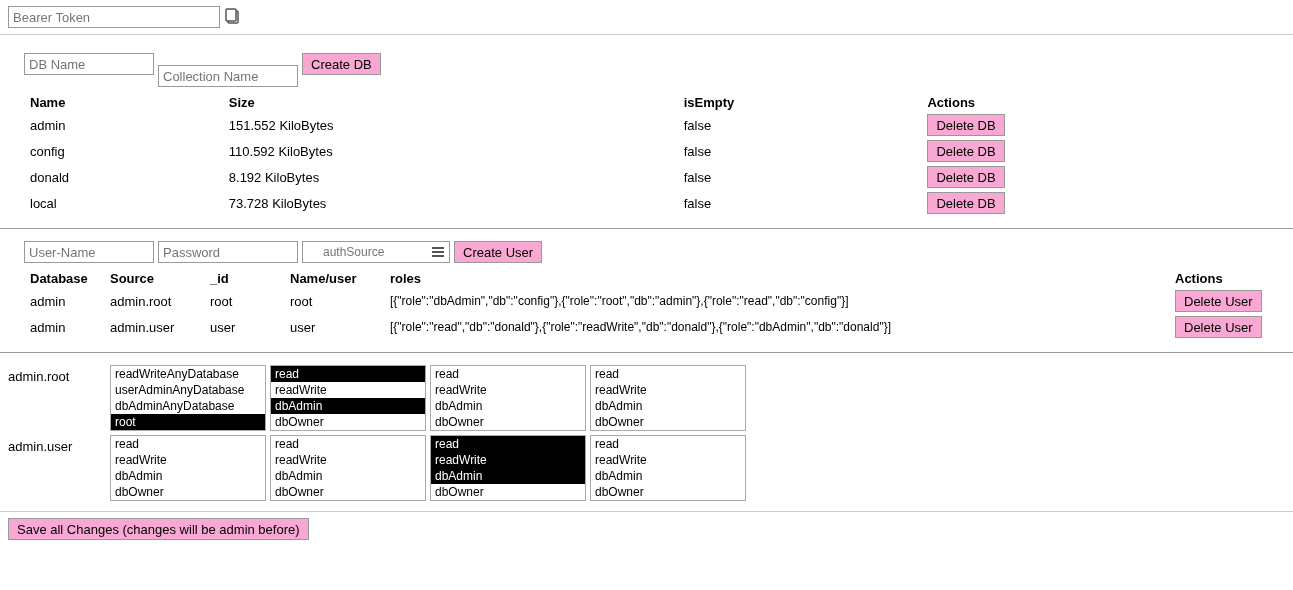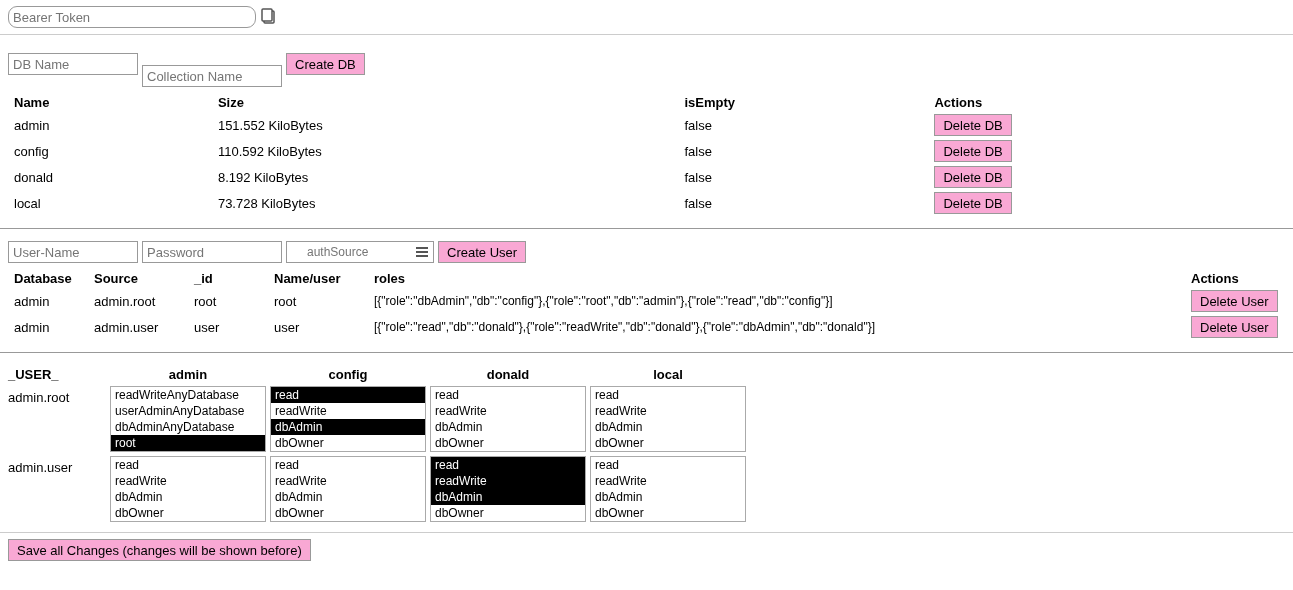--- a/index.html
+++ b/index.html
@@ -4,21 +4,21 @@
   <style>
     * { box-sizing: border-box; margin: 0; padding: 0; }
     body {
       font-family: Arial, sans-serif;
       font-size: 13px;
       background: #fff;
       color: #000;
       width: 1293px;
     }
     .section {
-      padding: 6px 8px;
+      padding: 6px 24px;
     }
     .top-bar {
       padding: 6px 8px;
       border-bottom: 1px solid #ccc;
     }
     .bearer-input {
       display: flex;
       align-items: center;
     }
     input[type="text"], input[type="password"] {
@@ -114,21 +114,21 @@
     .save-bar {
       padding: 6px 8px;
       border-top: 1px solid #ccc;
     }
   </style>
 </head>
 <body>
 
 <div class="top-bar">
   <div class="bearer-input">
-    <input type="text" style="width: 248px; border-radius: 9px;" placeholder="Bearer Token">
+    <input type="text" style="width: 212px;" placeholder="Bearer Token">
     <span style="margin-left:4px; cursor:pointer;">
       <svg width="18" height="18" viewBox="0 0 18 18" fill="none" xmlns="http://www.w3.org/2000/svg">
         <rect x="4" y="4" width="10" height="12" rx="1" stroke="#555" stroke-width="1.5" fill="none"></rect>
         <rect x="2" y="2" width="10" height="12" rx="1" stroke="#555" stroke-width="1.5" fill="white"></rect>
       </svg>
     </span>
   </div>
 </div>
 
 <div class="section">
@@ -221,27 +221,20 @@
     <td style="font-size:12px;">[{"role":"read","db":"donald"},{"role":"readWrite","db":"donald"},{"role":"dbAdmin","db":"donald"}]</td>
     <td><button>Delete User</button></td>
   </tr>
       </tbody>
   </table>
 </div>
 
 <hr class="divider">
 
 <div class="roles-section">
-  <div class="roles-header" id="roles-headers">
-      <div class="roles-header-cell" style="text-align: left;">_USER_</div>
-      <div class="roles-header-cell">admin</div>
-      <div class="roles-header-cell">config</div>
-      <div class="roles-header-cell">donald</div>
-      <div class="roles-header-cell">local</div>
-    </div>
   <div id="roles-rows">
       <div class="roles-row">
         <div class="roles-user-cell">admin.root</div>
         <div class="roles-db-cell">
           <div class="role-item normal">readWriteAnyDatabase</div>
           <div class="role-item normal">userAdminAnyDatabase</div>
           <div class="role-item normal">dbAdminAnyDatabase</div>
           <div class="role-item selected">root</div>
         </div>
         <div class="roles-db-cell">
@@ -287,14 +280,14 @@
           <div class="role-item normal">read</div>
           <div class="role-item normal">readWrite</div>
           <div class="role-item normal">dbAdmin</div>
           <div class="role-item normal">dbOwner</div>
         </div>
       </div>
     </div>
 </div>
 
 <div class="save-bar">
-  <button>Save all Changes (changes will be shown before)</button>
+  <button>Save all Changes (changes will be admin before)</button>
 </div>
 
 </body></html>

